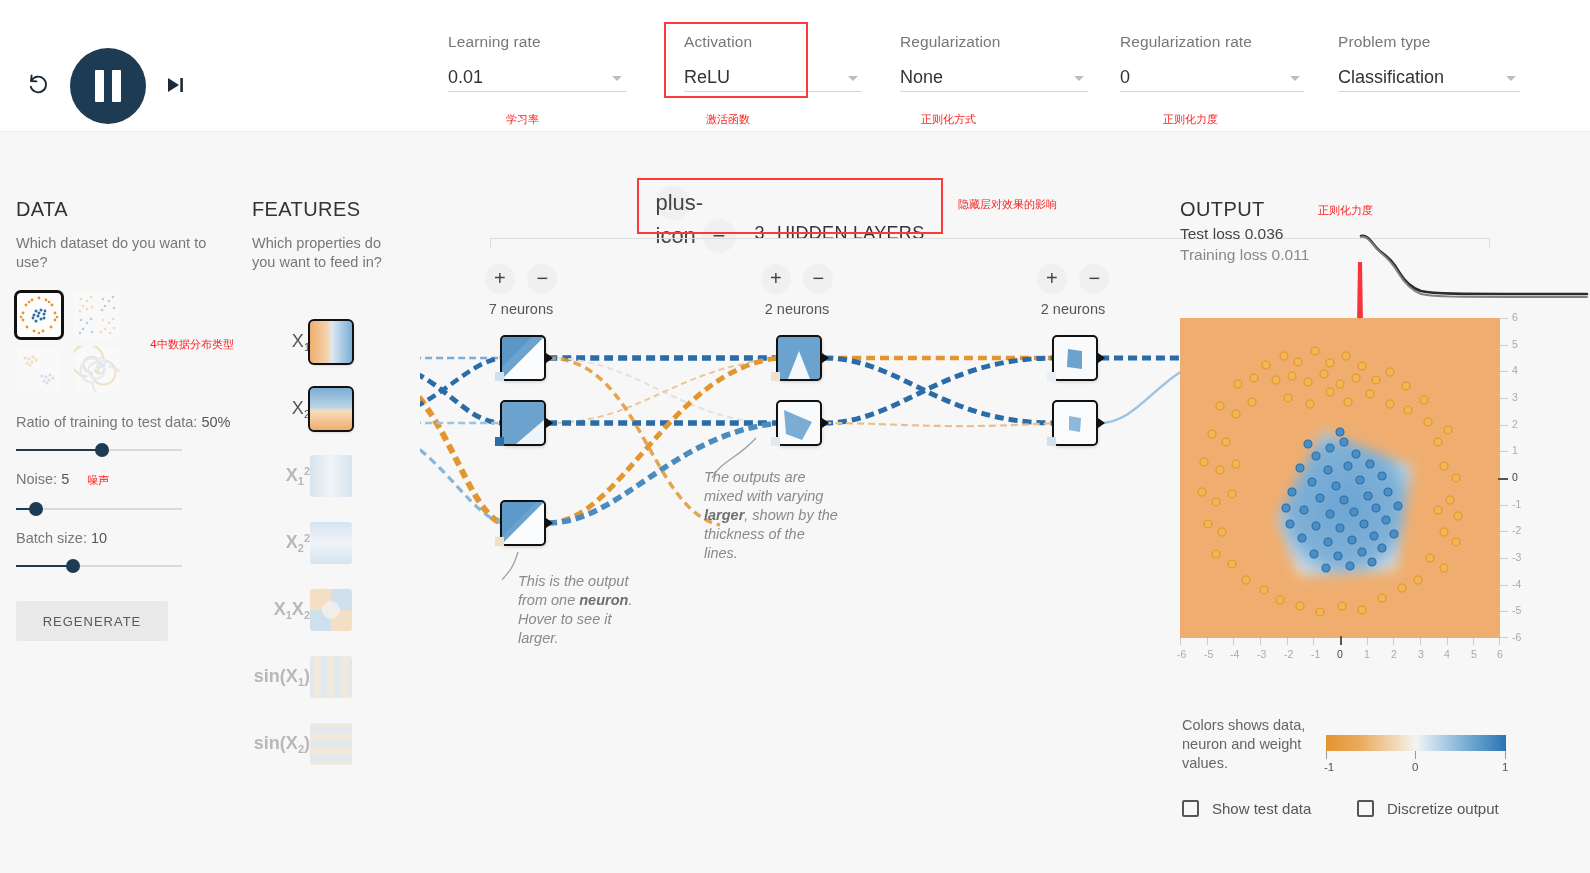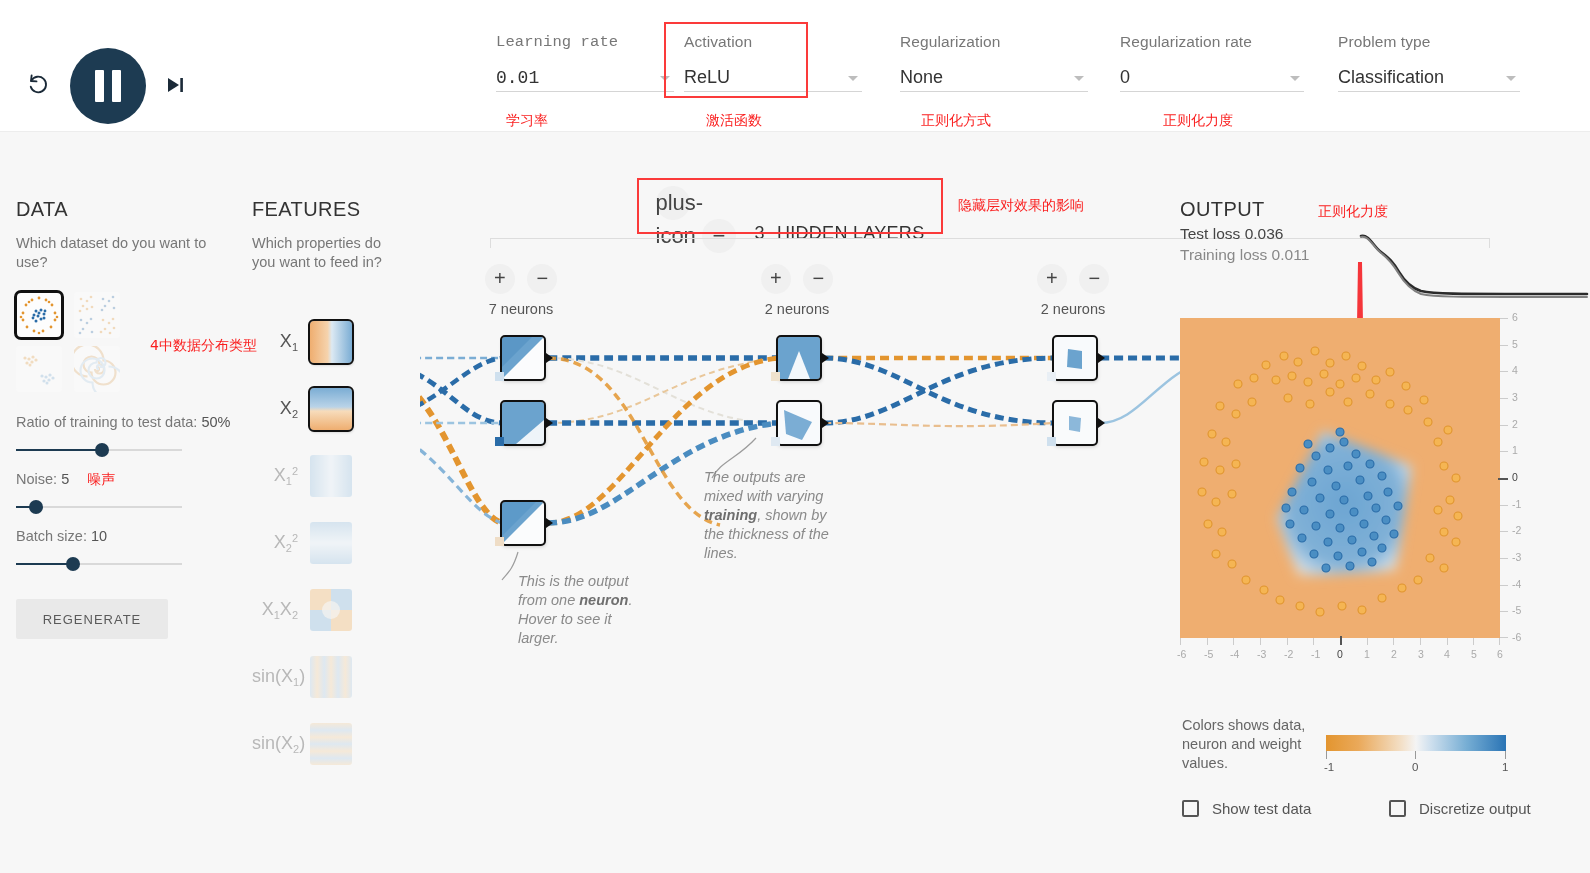--- a/index.html
+++ b/index.html
@@ -42,27 +42,27 @@
     position: relative; margin-top: 10px;
     border-bottom: 1px solid #d5d5d5; height: 30px;
     display: flex; align-items: flex-end; cursor: pointer;
   }
   .ctrl .sel .val { font-size: 18px; color: #333; padding-bottom: 3px; }
   .ctrl .sel .caret {
     position: absolute; right: 4px; bottom: 10px;
     width: 0; height: 0; border-left: 5px solid transparent;
     border-right: 5px solid transparent; border-top: 5px solid #bdbdbd;
   }
-  #ctrl-lr  { left: 496px; width: 178px; font-family: Liberation Mono, monospace; }
+  #ctrl-lr  { left: 448px; width: 178px; }
   #ctrl-act { left: 684px; width: 178px; }
   #ctrl-reg { left: 900px; width: 188px; }
   #ctrl-regrate { left: 1120px; width: 184px; }
   #ctrl-prob { left: 1338px; width: 182px; }
 
-  .cn-note { position: absolute; color: #fa1e1e; font-size: 14px; font-family: "DejaVu Sans", sans-serif; white-space: nowrap; }
+  .cn-note { position: absolute; color: #fa1e1e; font-size: 11px; font-family: "DejaVu Sans", sans-serif; white-space: nowrap; }
 
   .redbox { position: absolute; border: 2.5px solid #fb3a3a; pointer-events: none; }
   #redbox-act { left: 664px; top: 22px; width: 144px; height: 76px; }
   #redbox-layers { left: 637px; top: 178px; width: 306px; height: 56px; }
 
   
   .col-title { font-size: 20px; color: #333; letter-spacing: .4px; }
   .col-sub { font-size: 14.5px; color: #777; line-height: 19px; margin-top: 13px; }
 
   #data-col { position: absolute; left: 16px; top: 198px; width: 220px; }
@@ -87,24 +87,24 @@
 
   #regenerate-button {
     margin-top: 28px; width: 152px; height: 40px; background: #e9e9e9;
     border: none; border-radius: 2px; color: #5a5a5a; font-size: 13px;
     letter-spacing: 1px; cursor: pointer; font-family: "Liberation Sans", sans-serif;
   }
 
   
   .feat-list { margin-top: 36px; }
   .feat-row { display: flex; align-items: center; height: 67px; }
-  .feat-name { width: 58px; text-align: right; padding-right: 12px; font-size: 18px; color: #555; }
+  .feat-name { width: 58px; text-align: right; padding-right: 0; font-size: 18px; color: #555; }
   .feat-name .sub { font-size: 11px; vertical-align: -4px; }
   .feat-name .sup { font-size: 11px; vertical-align: 6px; }
-  .feat-row.off .feat-name { color: #b8b8b8; }
+  .feat-row.off .feat-name { color: #b8b8b8; font-weight: bold; }
   .feat-sq { width: 42px; height: 42px; border-radius: 3px; overflow: hidden; cursor: pointer; }
   .feat-row.on .feat-sq { outline: 2.5px solid #111; border-radius: 4px; box-shadow: 1px 2px 3px rgba(0,0,0,.22); }
   .feat-row.off .feat-sq { opacity: .5; }
 
   
   #net { position: absolute; left: 420px; top: 180px; width: 790px; height: 560px; }
   .layer-ctl { position: absolute; text-align: center; }
   .pm { width: 30px; height: 30px; border-radius: 50%; background: #f0f0f0; display: inline-block;
         color: #444; font-size: 20px; line-height: 29px; margin: 0 4px; cursor: pointer; }
   .layer-cap { font-size: 14.5px; color: #555; margin-top: 7px; }
@@ -629,21 +629,21 @@
         <path d="M15 14 L27 16 L26 30 L15 28 Z" fill="#8cb8da"></path>
         </svg>
     </div>
     <div class="bias" style="left:627px; top:257px; background:#cfe0ee;"></div>
     <div class="arrow" style="left:678px; top:238px;"></div>
 
     <div class="anno" style="left:98px; top:392px; width:130px;">
       <span>This is the output from one </span><b>neuron</b><span>. Hover to see it larger.</span>
     </div>
     <div class="anno" style="left:284px; top:288px; width:135px;">
-      <span>The outputs are mixed with varying </span><b>training</b><span>, shown by the thickness of the lines.</span>
+      <span>The outputs are mixed with varying </span><b>larger</b><span>, shown by the thickness of the lines.</span>
     </div>
   </div>
 
   <div class="redbox" id="redbox-layers"></div>
   <div class="cn-note" style="left:958px; top:197px;">隐藏层对效果的影响</div>
 
   <div id="out-col">
     <div id="out-title">OUTPUT</div>
     <div class="loss-line">
       <span>Test loss</span>
@@ -863,18 +863,18 @@
     <div class="cbar-tick" style="left:179px;"></div>
     <div class="cbar-lbl" style="left:-2px;">-1</div>
     <div class="cbar-lbl" style="left:86px;">0</div>
     <div class="cbar-lbl" style="left:176px;">1</div>
   </div>
 
   <div class="cbx-row" style="left:1182px;">
     <div class="cbx"></div>
     <div class="cbx-lbl">Show test data</div>
   </div>
-  <div class="cbx-row" style="left:1378px;padding-left:11px;">
+  <div class="cbx-row" style="left:1346px;padding-left:11px;">
     <div class="cbx"></div>
     <div class="cbx-lbl">Discretize output</div>
   </div>
 
 </div>
 
 </body></html>

